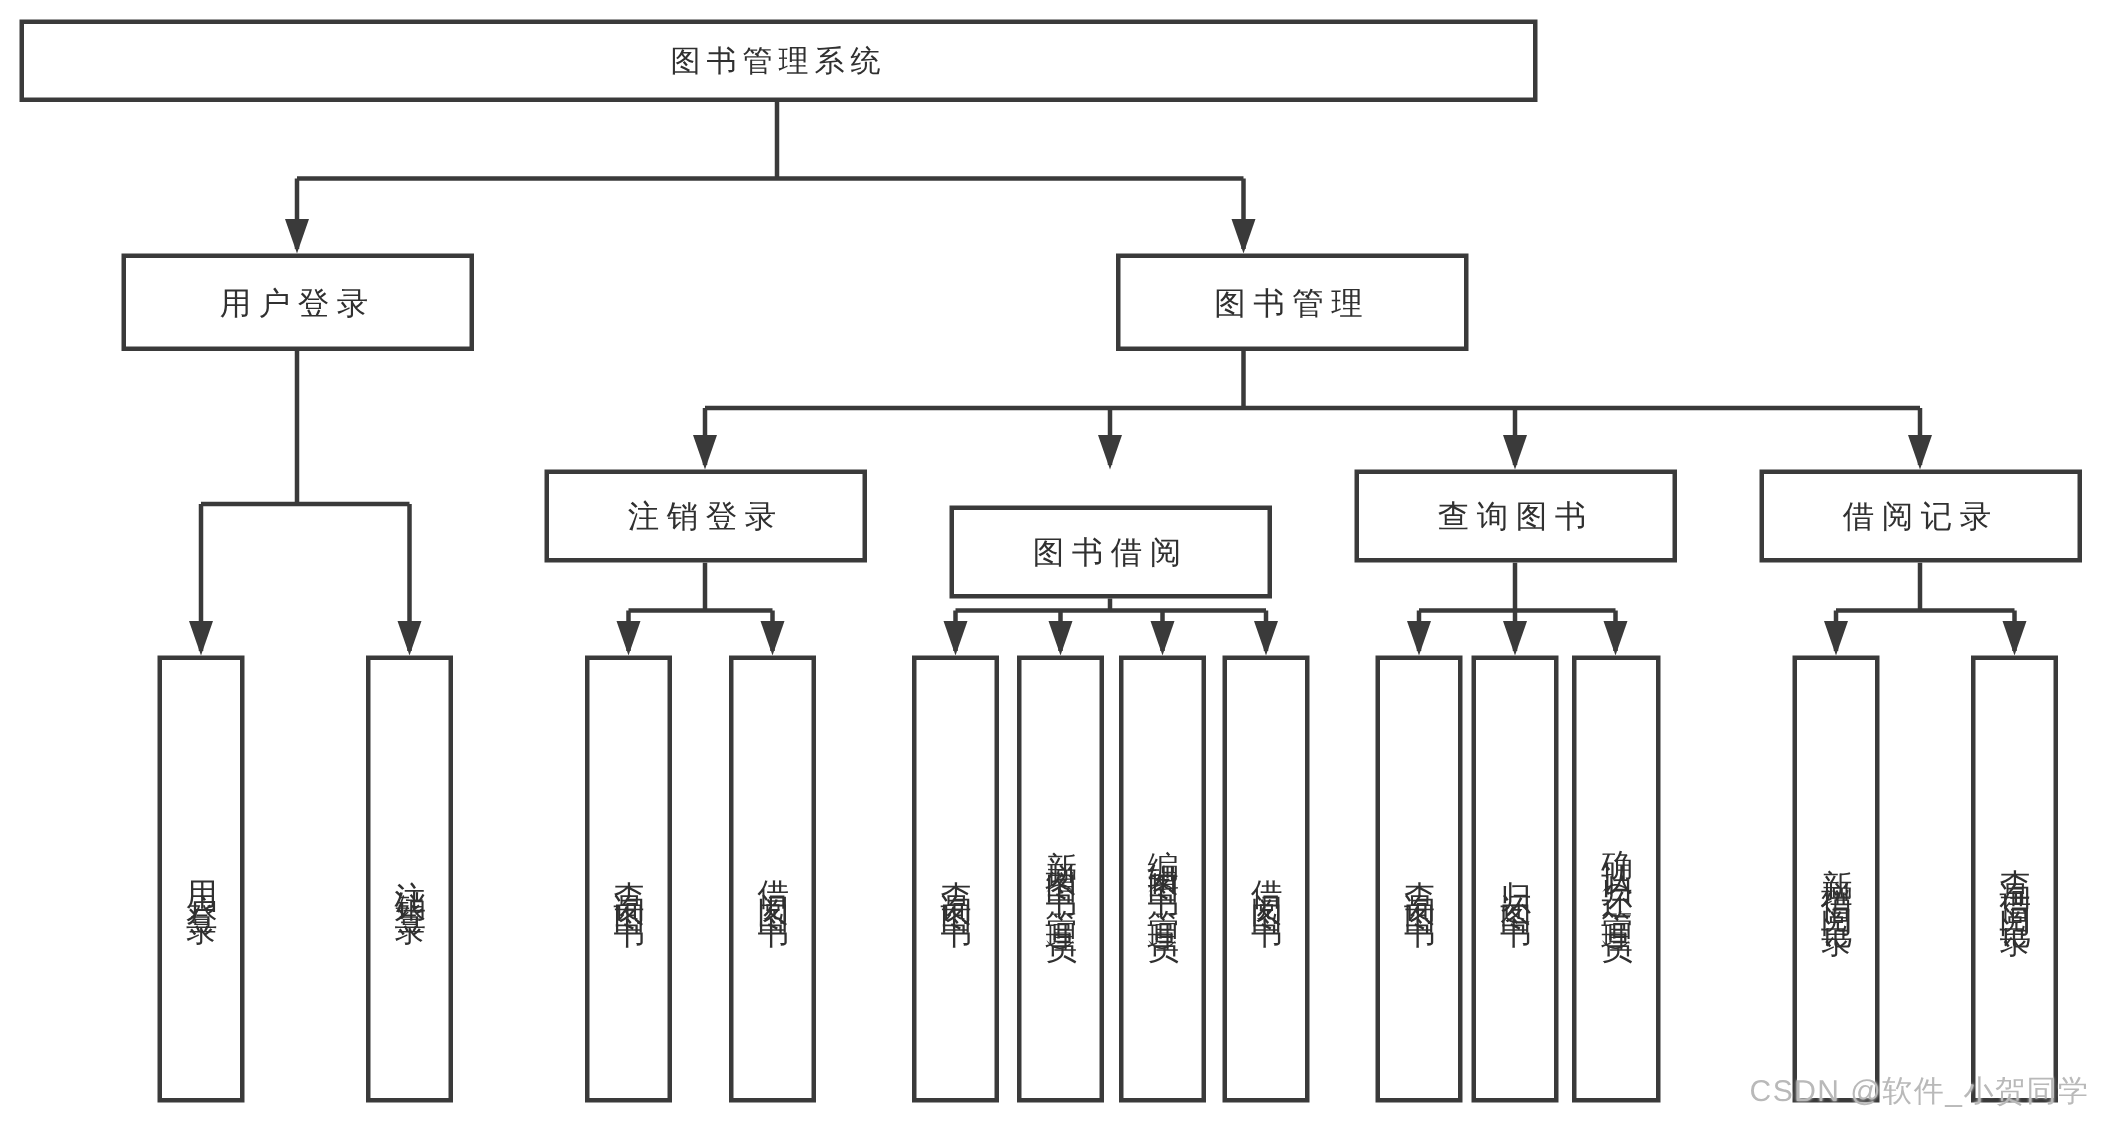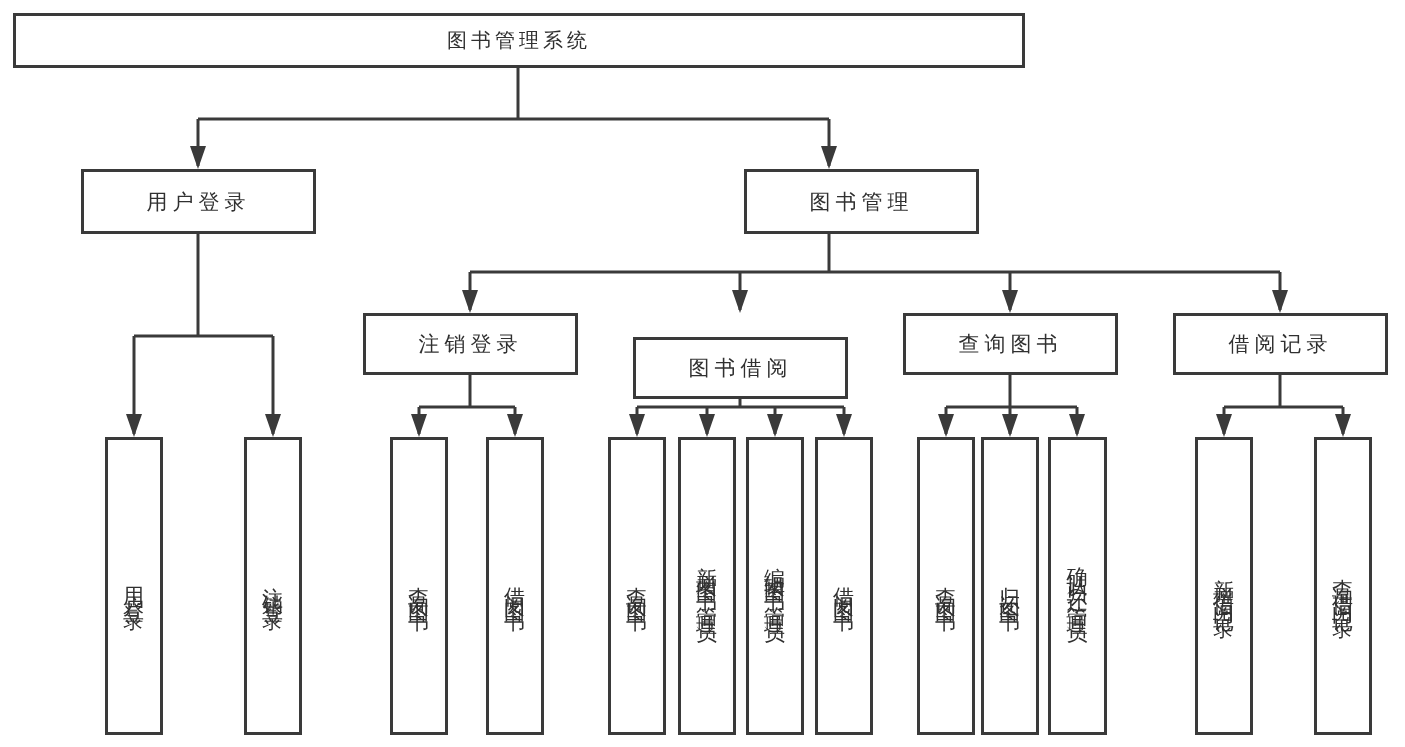--- a/index.html
+++ b/index.html
@@ -211,14 +211,15 @@
     <span>确认归还（管理员）</span>
   </div>
 
   <div class="node v" style="left:1195px; top:437px; width:58px; height:298px;">
     <span>新增借阅记录</span>
   </div>
   <div class="node v" style="left:1314px; top:437px; width:58px; height:298px;">
     <span>查询借阅记录</span>
   </div>
 
+  <div class="watermark">CSDN @软件_小贺同学</div>
 
 </div>
 
 </body></html>

